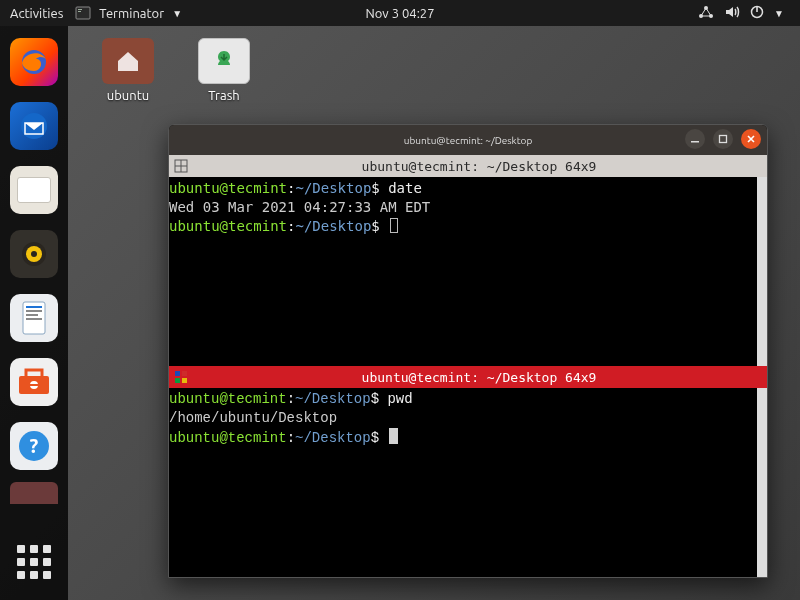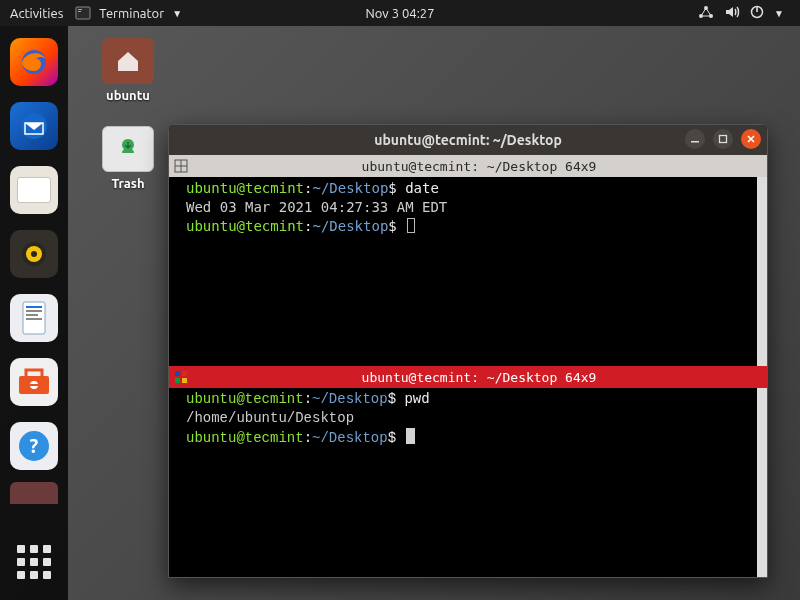--- a/index.html
+++ b/index.html
@@ -33,53 +33,53 @@
   .dock-item.help { background:#eceef1;}
   .dock-item.drawer { background:#1b2226;}
   .dock-spacer { flex:1; }
   .apps-grid { width:48px; height:48px; display:grid;
     grid-template-columns:repeat(3,8px); grid-template-rows:repeat(3,8px);
     gap:5px; justify-content:center; align-content:center;}
   .apps-grid span{ background:#e4e4e4; border-radius:1px;}
 
   
   .desktop-icons { position:absolute; left:92px; top:38px; display:flex;
-    flex-direction:column; gap:24px; z-index:10;font-weight:bold;}
+    flex-direction:row; gap:24px; z-index:10;}
   .dicon { width:72px; text-align:center; color:#fff; font-size:13px;
     text-shadow:0 1px 2px rgba(0,0,0,.8);}
   .dicon .gfx { width:52px; height:46px; margin:0 auto 4px; border-radius:6px;
     display:flex; align-items:center; justify-content:center;}
   .dicon.home .gfx{ background:#8b4836;}
   .dicon.trash .gfx{ background:#e8e8e8; border:1px solid #bfbfbf;}
 
   
   .window { position:absolute; left:168px; top:124px; width:600px; height:454px;
     background:#000; border:1px solid #555; border-radius:6px 6px 0 0;
     overflow:hidden; box-shadow:0 8px 24px rgba(0,0,0,.6); z-index:40;}
   .titlebar { height:30px; background:#3a3633; color:#ddd; display:flex;
     align-items:center; justify-content:center; position:relative;
-    font-size:14px; font-weight:bold;}
+    font-size:10px; font-weight:normal;}
   .winbtns { position:absolute; right:6px; top:4px; display:flex; gap:8px;
     align-items:center;}
   .winbtn { width:20px; height:20px; border-radius:50%; display:flex;
     align-items:center; justify-content:center; font-size:12px;
     background:#4a4642; color:#ddd; cursor:pointer;}
   .winbtn.close { background:#e95420; color:#fff;}
 
   .split { display:flex; flex-direction:column; height:calc(100% - 30px);}
   .pane-hdr { height:22px; display:flex; align-items:center; gap:6px;
     font-family:"DejaVu Sans Mono","Ubuntu Mono",monospace; font-size:13px;
     padding:0 4px;}
   .pane-hdr.inactive { background:#d4d0cc; color:#2a2a2a;}
   .pane-hdr.active { background:#d01c24; color:#fff;}
   .pane-hdr .ico { width:16px; height:16px; display:inline-flex;
     align-items:center; justify-content:center;}
   .pane-hdr .title { flex:1; text-align:center;}
   .term { flex:1; background:#000; font-family:"DejaVu Sans Mono","Ubuntu Mono",monospace;
-    font-size:14px; line-height:1.35; padding:2px 17px 4px; position:relative;
+    font-size:14px; line-height:1.35; padding:2px 0 4px; position:relative;
     color:#ccc;}
   .term .scroll { position:absolute; right:0; top:0; bottom:0; width:10px;
     background:#ddd;}
   .g{color:#8ae234;} .b{color:#729fcf;} .w{color:#eee;}
   .cursor { display:inline-block; width:8px; height:15px; border:1px solid #bbb; margin-left:2px; vertical-align:-2px;}
   .cursor.fill { background:#d3d3d3; border:none; width:9px; height:16px;}
 
   .termline { white-space:pre;}
   .files-inner { width:34px; height:26px; background:#fff; border-radius:3px; border:1px solid #c7c3ba;}
 </style>

